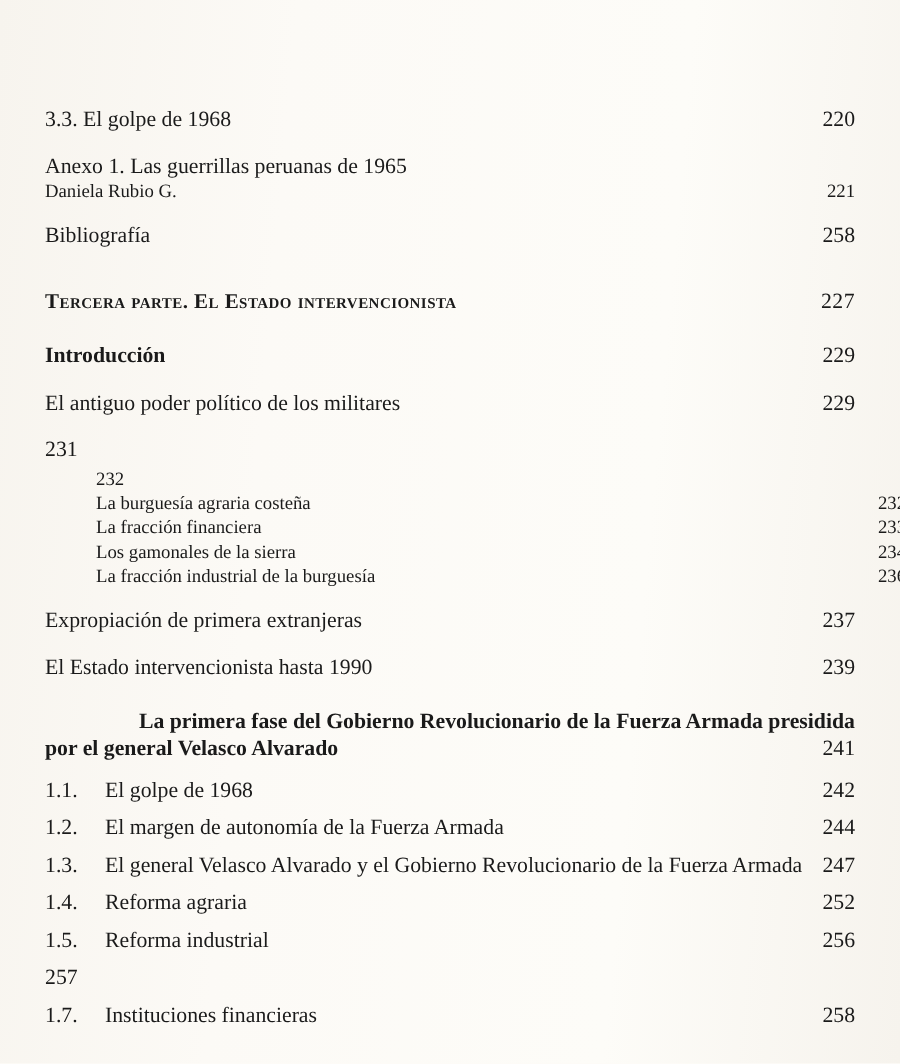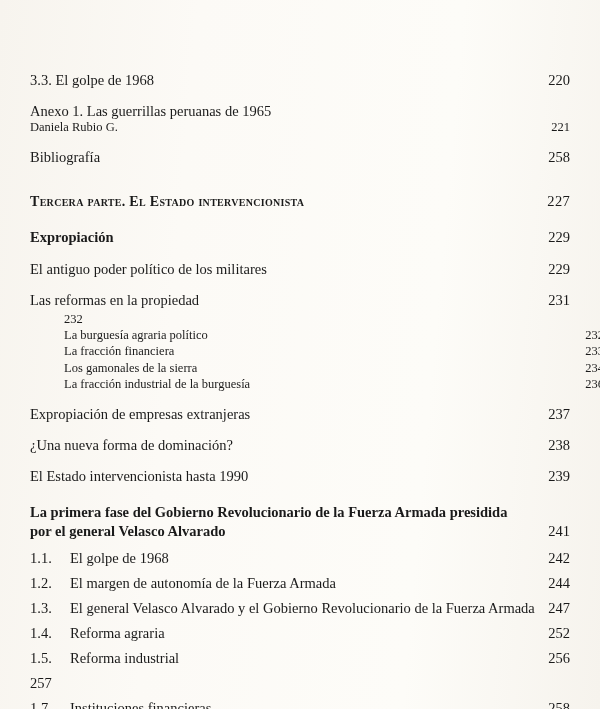--- a/index.html
+++ b/index.html
@@ -101,21 +101,21 @@
   .lvl-tight .num {
     display: inline-block;
     width: 40px;
     flex: 0 0 40px;
   }
   .two-line {
     display: block;
   }
   .two-line .line1 {
     display: flex;
-    justify-content: flex-start;
+    justify-content: flex-end;
     width: 100%;
   }
   .two-line .line2 {
     display: flex;
     justify-content: space-between;
     width: 100%;
   }
   .author {
     font-size: 12.5px;
     margin-top: 0px;
@@ -142,57 +142,52 @@
       </div>
       <div class="row lvl-main">
         <span class="label">Bibliografía</span>
         <span class="page-no">258</span>
       </div>
       <div class="row lvl-part">
         <span class="label">Tercera parte. El Estado intervencionista</span>
         <span class="page-no">227</span>
       </div>
       <div class="row lvl-bold">
-        <span class="label">Expropiación</span>
+        <span class="label">Introducción</span>
         <span class="page-no">229</span>
       </div>
       <div class="row lvl-main">
         <span class="label">El antiguo poder político de los militares</span>
         <span class="page-no">229</span>
       </div>
       <div class="row lvl-main">
-        <span class="label">Las reformas en la propiedad</span>
         <span class="page-no">231</span>
       </div>
       <div class="row lvl-sub sub-first">
         <span class="page-no">232</span>
       </div>
       <div class="row lvl-sub">
-        <span class="label">La burguesía agraria político</span>
+        <span class="label">La burguesía agraria costeña</span>
         <span class="page-no">232</span>
       </div>
       <div class="row lvl-sub">
         <span class="label">La fracción financiera</span>
         <span class="page-no">233</span>
       </div>
       <div class="row lvl-sub">
         <span class="label">Los gamonales de la sierra</span>
         <span class="page-no">234</span>
       </div>
       <div class="row lvl-sub">
         <span class="label">La fracción industrial de la burguesía</span>
         <span class="page-no">236</span>
       </div>
       <div class="row lvl-main">
-        <span class="label">Expropiación de empresas extranjeras</span>
+        <span class="label">Expropiación de primera extranjeras</span>
         <span class="page-no">237</span>
-      </div>
-      <div class="row lvl-main">
-        <span class="label">¿Una nueva forma de dominación?</span>
-        <span class="page-no">238</span>
       </div>
       <div class="row lvl-main">
         <span class="label">El Estado intervencionista hasta 1990</span>
         <span class="page-no">239</span>
       </div>
       <div class="lvl-bold two-line">
         <div class="line1">
           <span class="label">La primera fase del Gobierno Revolucionario de la Fuerza Armada presidida</span>
         </div>
         <div class="line2">

